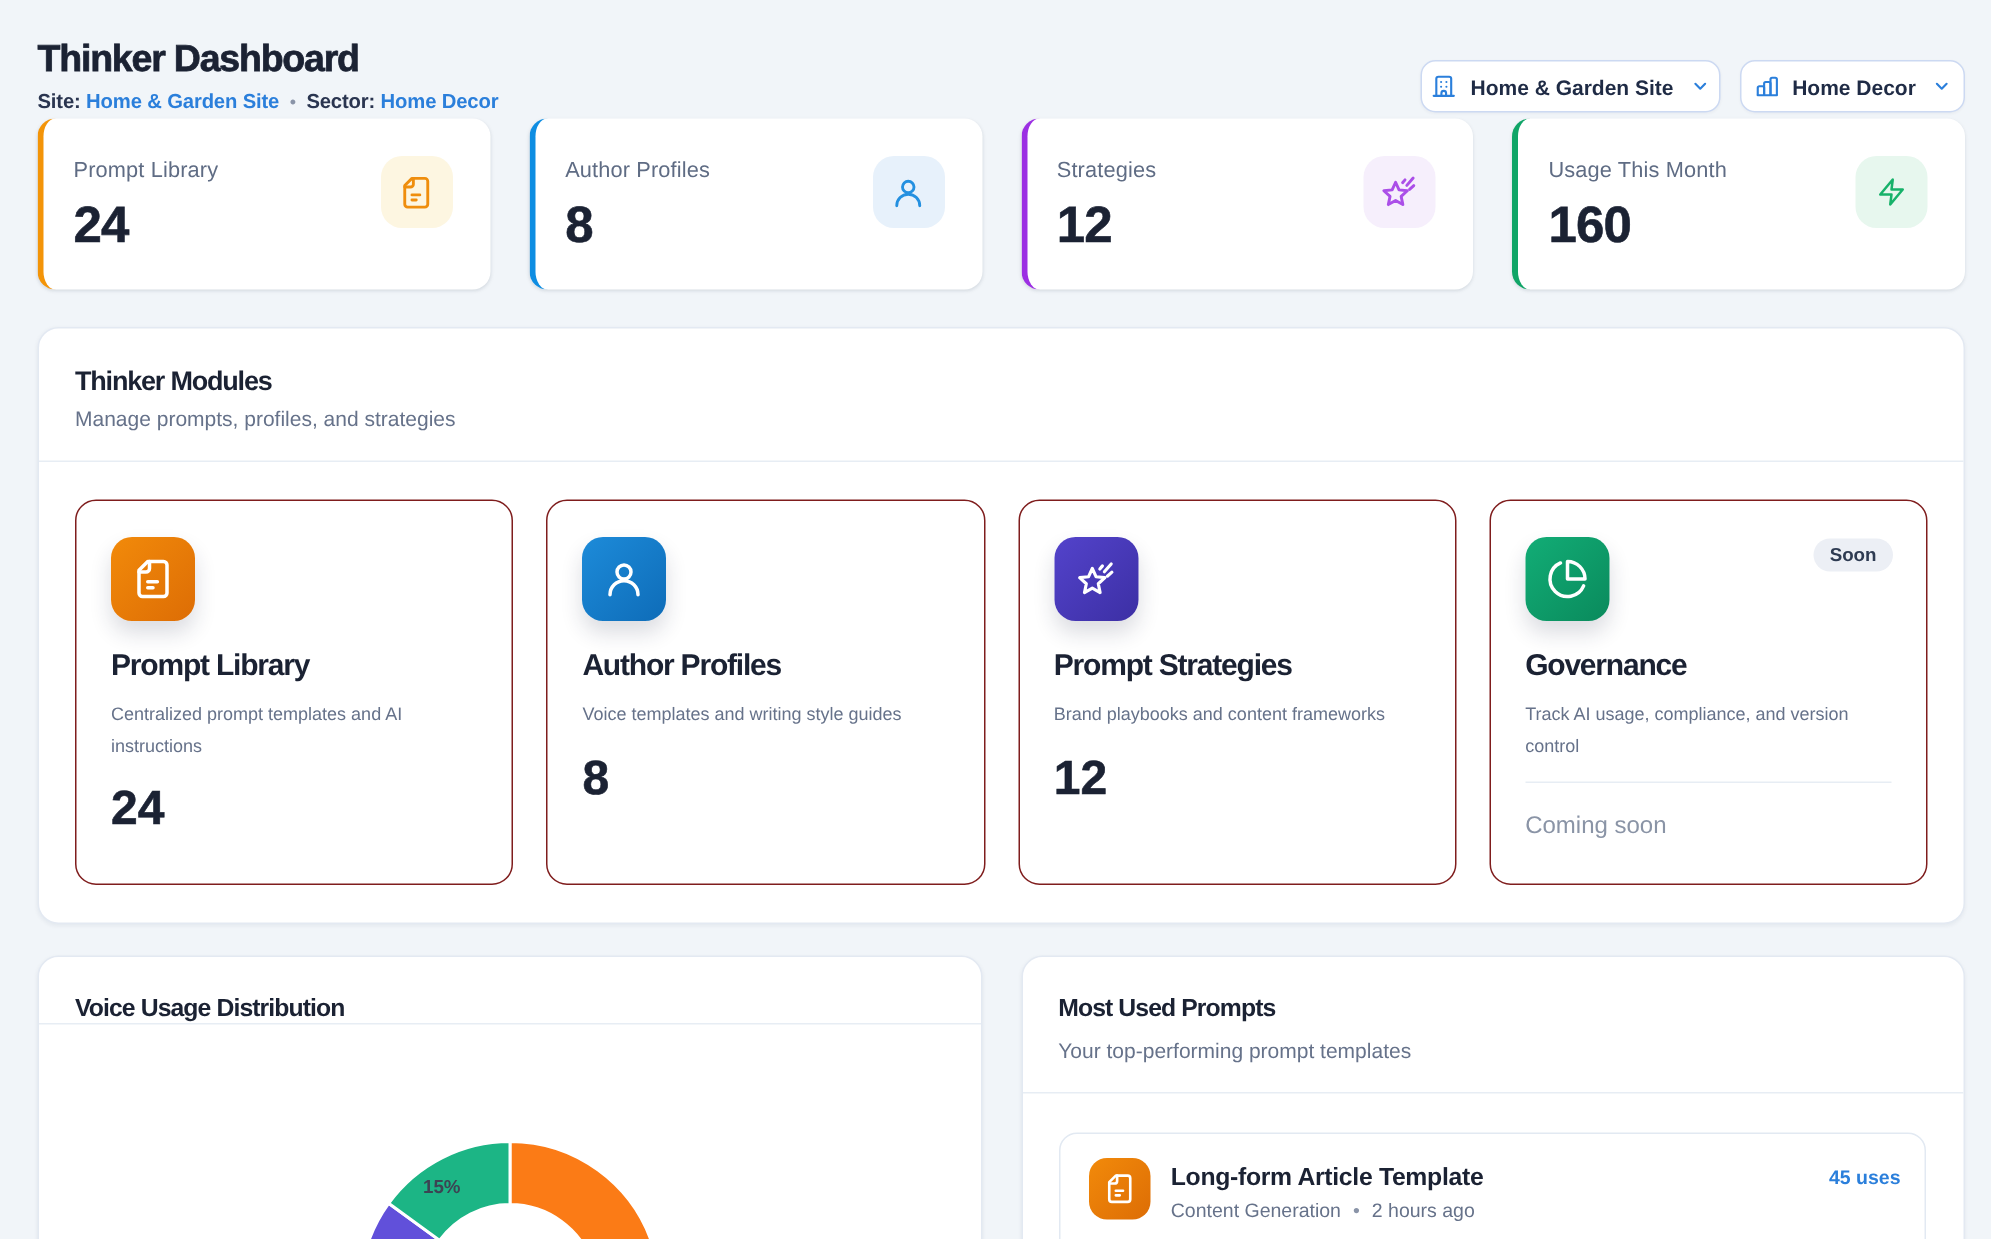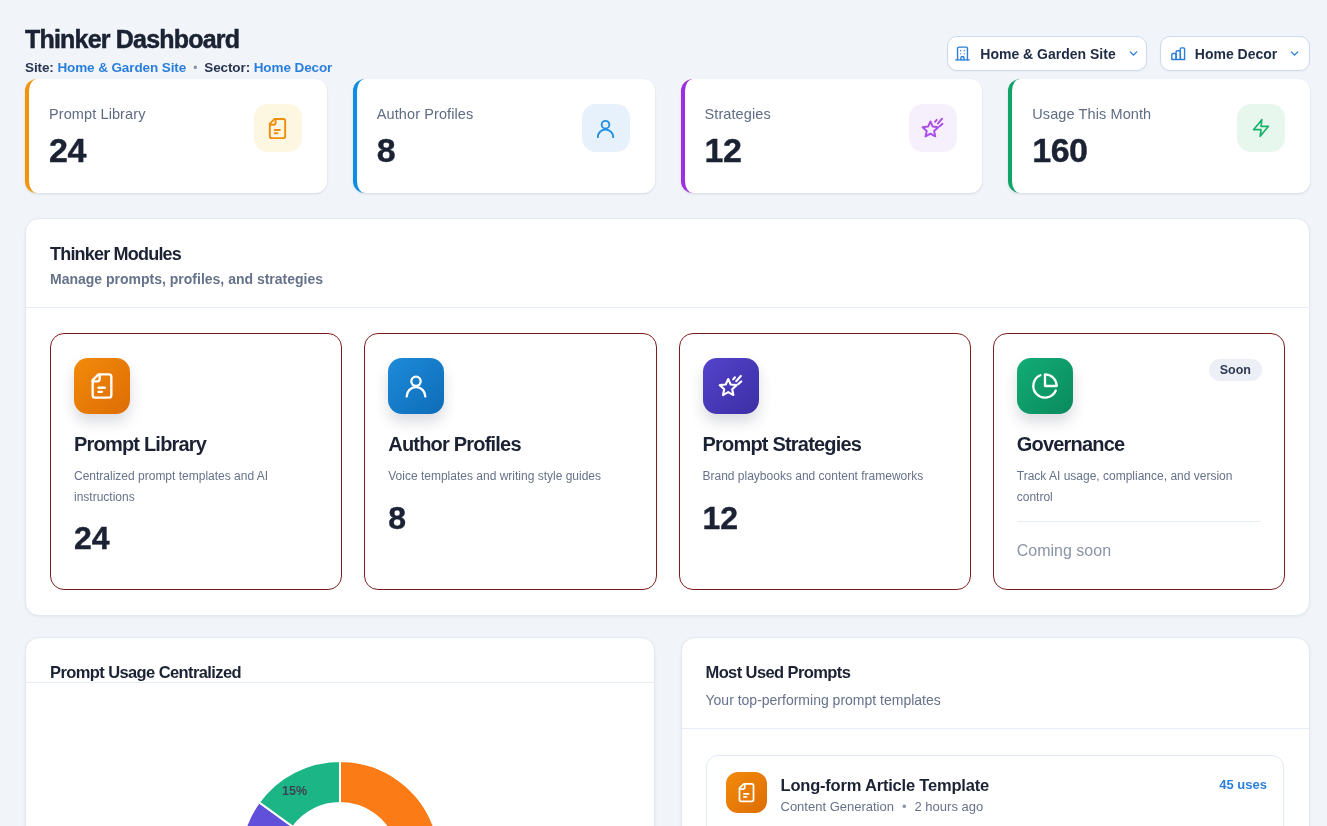--- a/index.html
+++ b/index.html
@@ -1,20 +1,20 @@
 <!DOCTYPE html>
 <html><head>
 <meta charset="utf-8">
 <style>
 * { margin:0; padding:0; box-sizing:border-box; }
 html,body { width:1327px; height:826px; overflow:hidden; }
 body { background:#f1f5f9; font-family:"Liberation Sans", sans-serif; color:#1c2334; }
 .wrap { padding:23px 17px 0 25px; }
 
-.hdr { display:flex; justify-content:space-between; align-items:center; }
+.hdr { display:flex; justify-content:space-between; align-items:flex-end; }
 h1 { font-size:25px; font-weight:700; letter-spacing:-0.8px; color:#1b2233; line-height:33px; -webkit-text-stroke:0.5px #1b2233; }
 .siterow { margin-top:4px; font-size:13.5px; font-weight:700; color:#2a3550; letter-spacing:-0.1px; }
 .siterow .lk { color:#2b7fdb; }
 .siterow .dot { color:#8a94a8; font-weight:400; padding:0 7px; font-size:12px; }
 .btns { display:flex; gap:13px; margin-top:9px; }
 .btn { display:flex; align-items:center; justify-content:center; height:35px; background:#fff; border:1px solid #ccd9f2; border-radius:10px; font-size:14px; font-weight:700; color:#1f2b45; box-shadow:0 1px 2px rgba(20,30,60,.04); }
 .btn svg { margin-right:9px; }
 .btn .chev { margin-left:11px; margin-right:0; }
 
 .stats { display:grid; grid-template-columns:repeat(4,1fr); gap:26px; margin-top:4px; }
@@ -23,21 +23,21 @@
 .stat .val { font-size:34px; font-weight:700; color:#1b2233; margin-top:9px; letter-spacing:-0.5px; -webkit-text-stroke:0.4px #1b2233; }
 .badge { position:absolute; top:25px; right:25px; width:48px; height:48px; border-radius:14px; display:flex; align-items:center; justify-content:center; }
 .b-orange { border-color:#f39408; } .b-orange .badge { background:#fdf6e1; }
 .b-blue { border-color:#0e8de2; } .b-blue .badge { background:#e7f1fb; }
 .b-purple { border-color:#9c2fe3; } .b-purple .badge { background:#f6effc; }
 .b-green { border-color:#10a567; } .b-green .badge { background:#e7f7ee; }
 
 .section { background:#fff; border:1px solid #e3e9f2; border-radius:14px; margin-top:25px; box-shadow:0 1px 3px rgba(25,35,65,.06); }
 .sec-head { padding:25px 24px 0 24px; }
 .sec-head h2 { font-size:18px; font-weight:700; color:#1b2233; letter-spacing:-0.8px; }
-.sec-head .sub { font-size:14px; color:#66728a; margin-top:6px; padding-bottom:20px;font-weight:bold; }
+.sec-head .sub { font-size:14px; color:#66728a; margin-top:6px; padding-bottom:20px; }
 .sec-div { border-top:1px solid #e7edf4; }
 .mods { display:grid; grid-template-columns:repeat(4,1fr); gap:22px; padding:25px 24px 25px 24px; }
 .mod { position:relative; background:#fff; border:1px solid #7f1d1d; border-radius:14px; padding:24px 23px 0 23px; height:257px; }
 .mico { width:56px; height:56px; border-radius:14px; display:flex; align-items:center; justify-content:center; box-shadow:0 8px 14px rgba(30,40,70,.16); }
 .mod h3 { font-size:20px; font-weight:700; color:#1b2233; letter-spacing:-0.8px; margin-top:19px; }
 .mod .desc { font-size:12px; color:#66728a; line-height:20.5px; margin-top:10px; }
 .mod .num { font-size:32px; font-weight:700; color:#1b2233; margin-top:13px; -webkit-text-stroke:0.4px #1b2233; }
 .g-orange { background:linear-gradient(135deg,#f28a0a,#dd6d05); }
 .g-blue { background:linear-gradient(135deg,#1d8bd9,#0e6cb8); }
 .g-purple { background:linear-gradient(135deg,#5343cb,#3c2fa4); }
@@ -197,21 +197,21 @@
         <div class="desc">Track AI usage, compliance, and version control</div>
         <div class="cdiv"></div>
         <div class="csoon">Coming soon</div>
       </div>
     </div>
   </div>
 
   <div class="bottom">
     <div class="bcard">
       <div class="bhead">
-          <h2>Prompt Usage Centralized</h2>
+          <h2>Voice Usage Distribution</h2>
         </div>
       <div class="sec-div"></div>
       <svg class="chart" width="220" height="220" viewBox="0 0 220 220">
         <path d="M110.00 10.00A100 100 0 0 1 168.78 190.90L144.09 156.92A58 58 0 0 0 110.00 52.00Z" fill="#fb7b16" stroke="#fff" stroke-width="2"></path>
         <path d="M168.78 190.90A100 100 0 0 1 51.22 190.90L75.91 156.92A58 58 0 0 0 144.09 156.92Z" fill="#2d9cdb" stroke="#fff" stroke-width="2"></path>
         <path d="M51.22 190.90A100 100 0 0 1 29.10 51.22L63.08 75.91A58 58 0 0 0 75.91 156.92Z" fill="#6150da" stroke="#fff" stroke-width="2"></path>
         <path d="M29.10 51.22A100 100 0 0 1 110.00 10.00L110.00 52.00A58 58 0 0 0 63.08 75.91Z" fill="#1cb585" stroke="#fff" stroke-width="2"></path>
         <text class="pct" x="64.5" y="44" text-anchor="middle">15%</text>
       </svg>
     </div>

